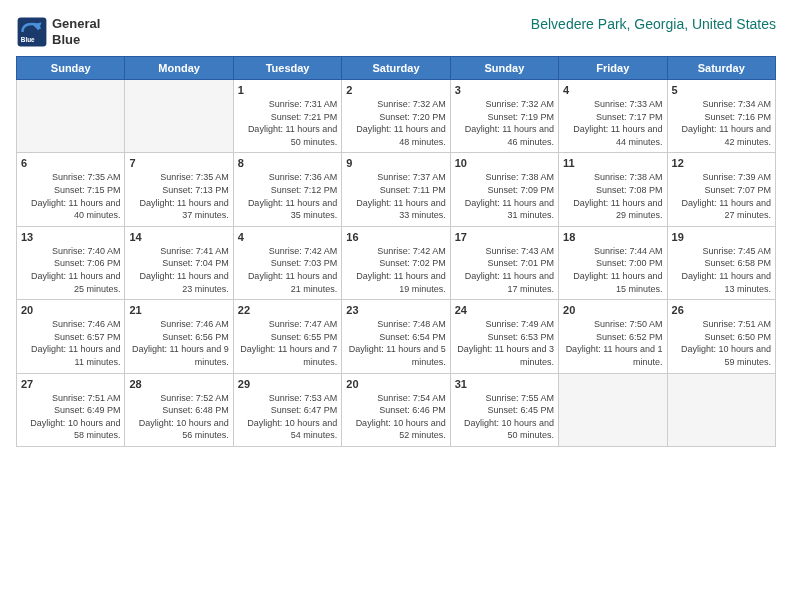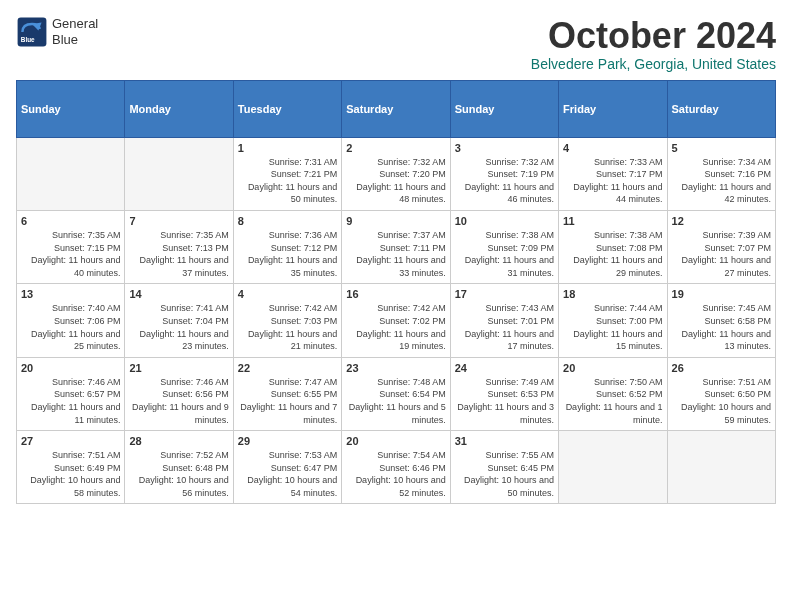--- a/index.html
+++ b/index.html
@@ -16,21 +16,21 @@
       align-items: flex-start;
       margin-bottom: 8px;
     }
     .logo {
       display: flex;
       align-items: center;
       gap: 4px;
     }
     .logo-text {
       font-size: 13px;
-      font-weight: normal;
+      font-weight: bold;
       color: #333;
       line-height: 1.2;
     }
     .logo-icon {
       width: 32px;
       height: 32px;
     }
     .title-block {
       text-align: right;
     }
@@ -47,22 +47,22 @@
     table {
       width: 100%;
       border-collapse: collapse;
       font-size: 10px;
     }
     th {
       background-color: #3d7abf;
       color: #fff;
       font-size: 11px;
       font-weight: bold;
-      padding: 22px 4px;
-      text-align: left;
+      padding: 5px 4px;
+      text-align: center;
       border: 1px solid #2a5a9f;
     }
     td {
       border: 1px solid #ccc;
       padding: 4px;
       vertical-align: top;
       width: 108px;
       min-height: 72px;
       background: #fff;
     }
@@ -95,21 +95,20 @@
       <path d="M8 20 Q8 10 20 10 Q28 10 30 16" stroke="#4a90d9" stroke-width="3" fill="none"></path>
       <path d="M20 10 L32 8 L28 18 Z" fill="#4a90d9"></path>
       <text x="6" y="32" font-size="8" fill="white" font-family="Arial" font-weight="bold">Blue</text>
     </svg>
     <div class="logo-text">
       <div>General</div>
       <div>Blue</div>
     </div>
   </div>
   <div class="title-block">
-    <div class="month-title">October 2024</div>
     <div class="subtitle">Belvedere Park, Georgia, United States</div>
   </div>
 </div>
 
 <table>
   <thead>
     <tr id="header-row">
         <th>Sunday</th>
         <th>Monday</th>
         <th>Tuesday</th>

